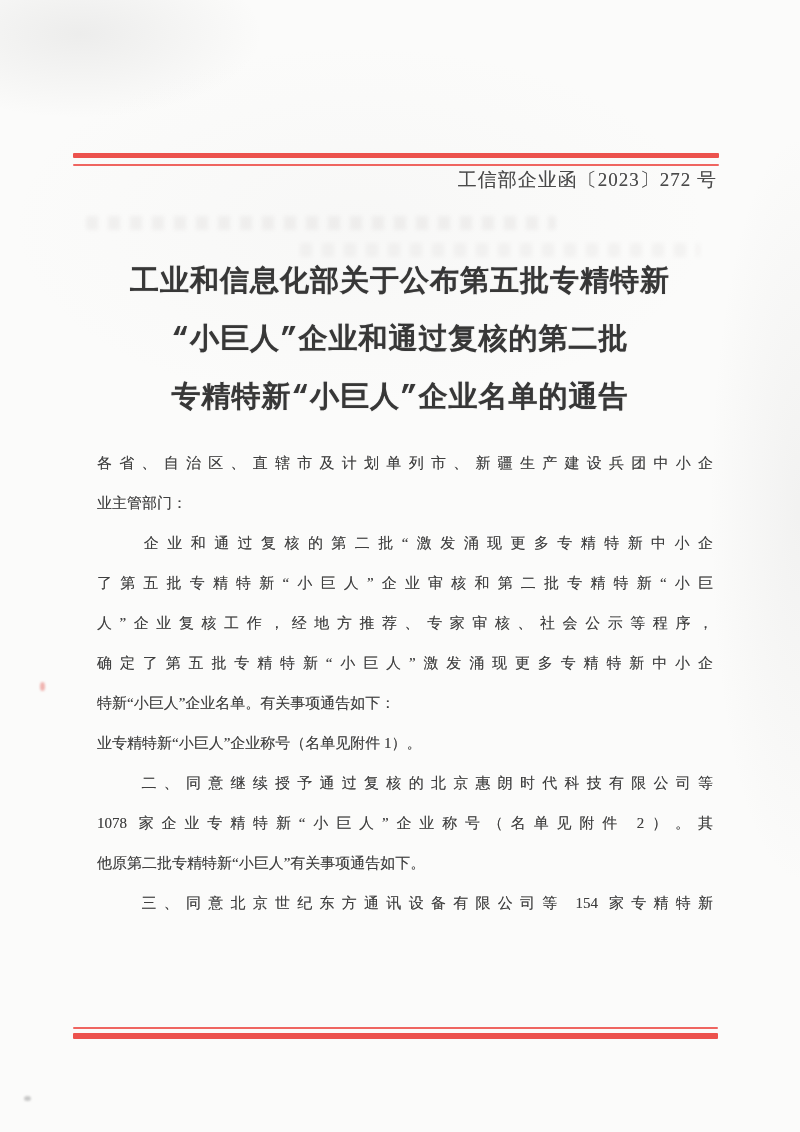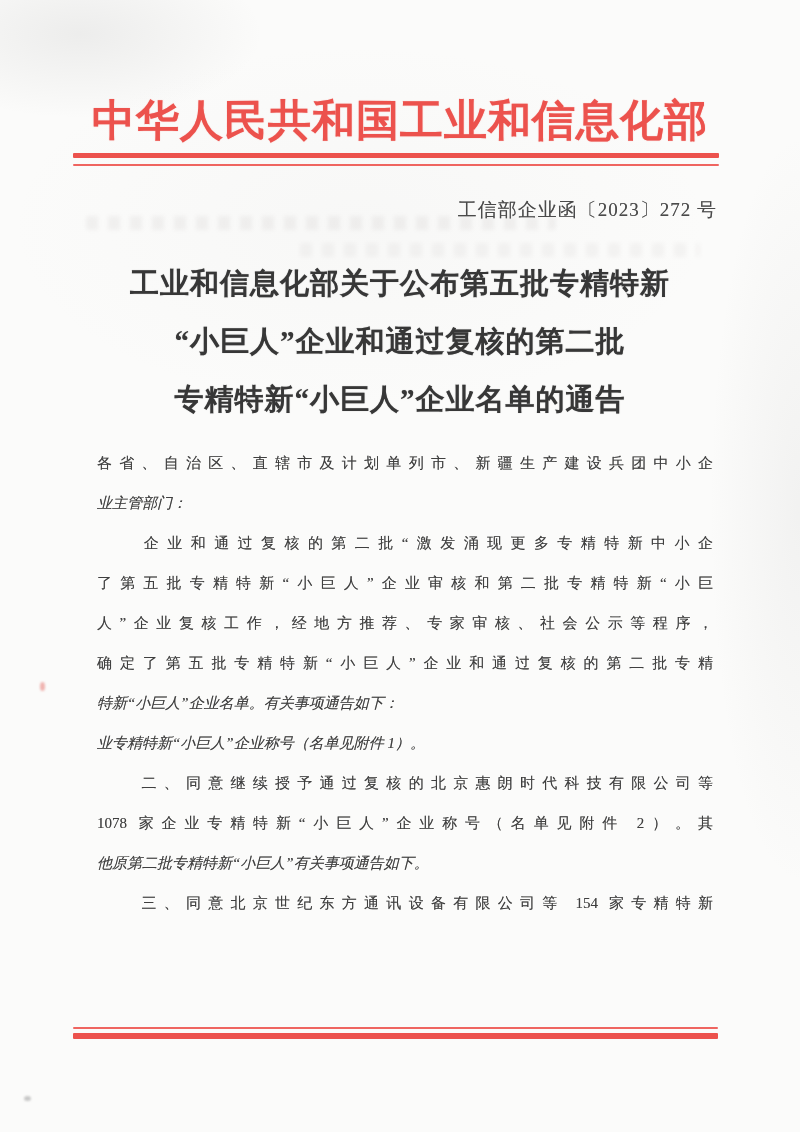--- a/index.html
+++ b/index.html
@@ -32,21 +32,21 @@
     font-size:43px;font-weight:700;
     letter-spacing:1px;
     color:var(--red);
     text-shadow:0 0 1px rgba(236,82,77,.55);
     white-space:nowrap;
   }
   .rule-top{position:absolute;left:73px;top:153px;width:646px;}
   .rule-top .bar-thick{height:5px;background:var(--red);border-radius:1px;}
   .rule-top .bar-thin{height:2px;margin-top:6px;background:var(--red-soft);border-radius:1px;}
   .doc-number{
-    position:absolute;top:197px;right:83px;
+    position:absolute;top:167px;right:83px;
     font-size:19px;color:var(--ink-soft);
     letter-spacing:1px;white-space:nowrap;
     text-shadow:0 0 .6px rgba(74,74,74,.5);
   }
   
   .ghost{
     position:absolute;height:14px;
     background:repeating-linear-gradient(90deg,
       rgba(140,130,130,.55) 0 12px, transparent 12px 22px);
     opacity:.16;filter:blur(2px);
@@ -54,20 +54,21 @@
   }
   .ghost.g1{left:86px;top:216px;width:470px;}
   .ghost.g2{left:300px;top:243px;width:400px;opacity:.12;}
   .speck{position:absolute;border-radius:50%;filter:blur(1px);}
   .speck.red1{left:40px;top:682px;width:5px;height:9px;background:rgba(226,90,85,.45);}
   .speck.gray1{left:24px;top:1096px;width:7px;height:5px;background:rgba(120,120,120,.4);}
   
   .title-block{
     position:absolute;top:254px;left:0;width:100%;
     text-align:center;
+    font-family:Liberation Mono, monospace;
   }
   .title-line{
     height:58px;line-height:58px;
     font-size:29px;font-weight:700;
     color:#373737;
     letter-spacing:1px;
     text-shadow:0 0 .8px rgba(55,55,55,.55);
     white-space:nowrap;
   }
   
@@ -78,58 +79,56 @@
     height:40px;line-height:40px;
     font-size:15px;color:var(--ink);
     text-shadow:0 0 .6px rgba(63,63,63,.5);
     text-align:justify;
     text-align-last:justify;
     overflow:visible;
   }
   .body-line.end{
     text-align-last:left;
     white-space:nowrap;
-    font-style:italic;
   }
   .rule-bottom{position:absolute;left:73px;top:1027px;width:645px;}
   .rule-bottom .bar-thin{height:2px;background:var(--red-soft);border-radius:1px;}
   .rule-bottom .bar-thick{height:6px;margin-top:4px;background:var(--red);border-radius:1px;}
 </style>
 </head>
 <body>
 
 <div class="page">
 
   <div class="ghost g1"></div>
   <div class="ghost g2"></div>
   <div class="speck red1"></div>
   <div class="speck gray1"></div>
 
-  <div class="agency">中华人民共和国工业和信息化部</div>
 
   <div class="rule-top">
     <div class="bar-thick"></div>
     <div class="bar-thin"></div>
   </div>
 
   <div class="doc-number">工信部企业函〔2023〕272 号</div>
 
   <div class="title-block">
     <div class="title-line">工业和信息化部关于公布第五批专精特新</div>
     <div class="title-line">“小巨人”企业和通过复核的第二批</div>
     <div class="title-line">专精特新“小巨人”企业名单的通告</div>
   </div>
 
   <div class="body-block">
     <div class="body-line">各省、自治区、直辖市及计划单列市、新疆生产建设兵团中小企</div>
     <div class="body-line end">业主管部门：</div>
     <div class="body-line">　　企业和通过复核的第二批“激发涌现更多专精特新中小企</div>
     <div class="body-line">了第五批专精特新“小巨人”企业审核和第二批专精特新“小巨</div>
     <div class="body-line">人”企业复核工作，经地方推荐、专家审核、社会公示等程序，</div>
-    <div class="body-line">确定了第五批专精特新“小巨人”企业和通过复核的第二批专精</div>
+    <div class="body-line">确定了第五批专精特新“小巨人”激发涌现更多专精特新中小企</div>
     <div class="body-line end">特新“小巨人”企业名单。有关事项通告如下：</div>
     <div class="body-line end">业专精特新“小巨人”企业称号（名单见附件 1）。</div>
     <div class="body-line">　　二、同意继续授予通过复核的北京惠朗时代科技有限公司等</div>
     <div class="body-line">1078 家企业专精特新“小巨人”企业称号（名单见附件 2）。其</div>
     <div class="body-line end">他原第二批专精特新“小巨人”有关事项通告如下。</div>
     <div class="body-line">　　三、同意北京世纪东方通讯设备有限公司等 154 家专精特新</div>
   </div>
 
   <div class="rule-bottom">
     <div class="bar-thin"></div>

